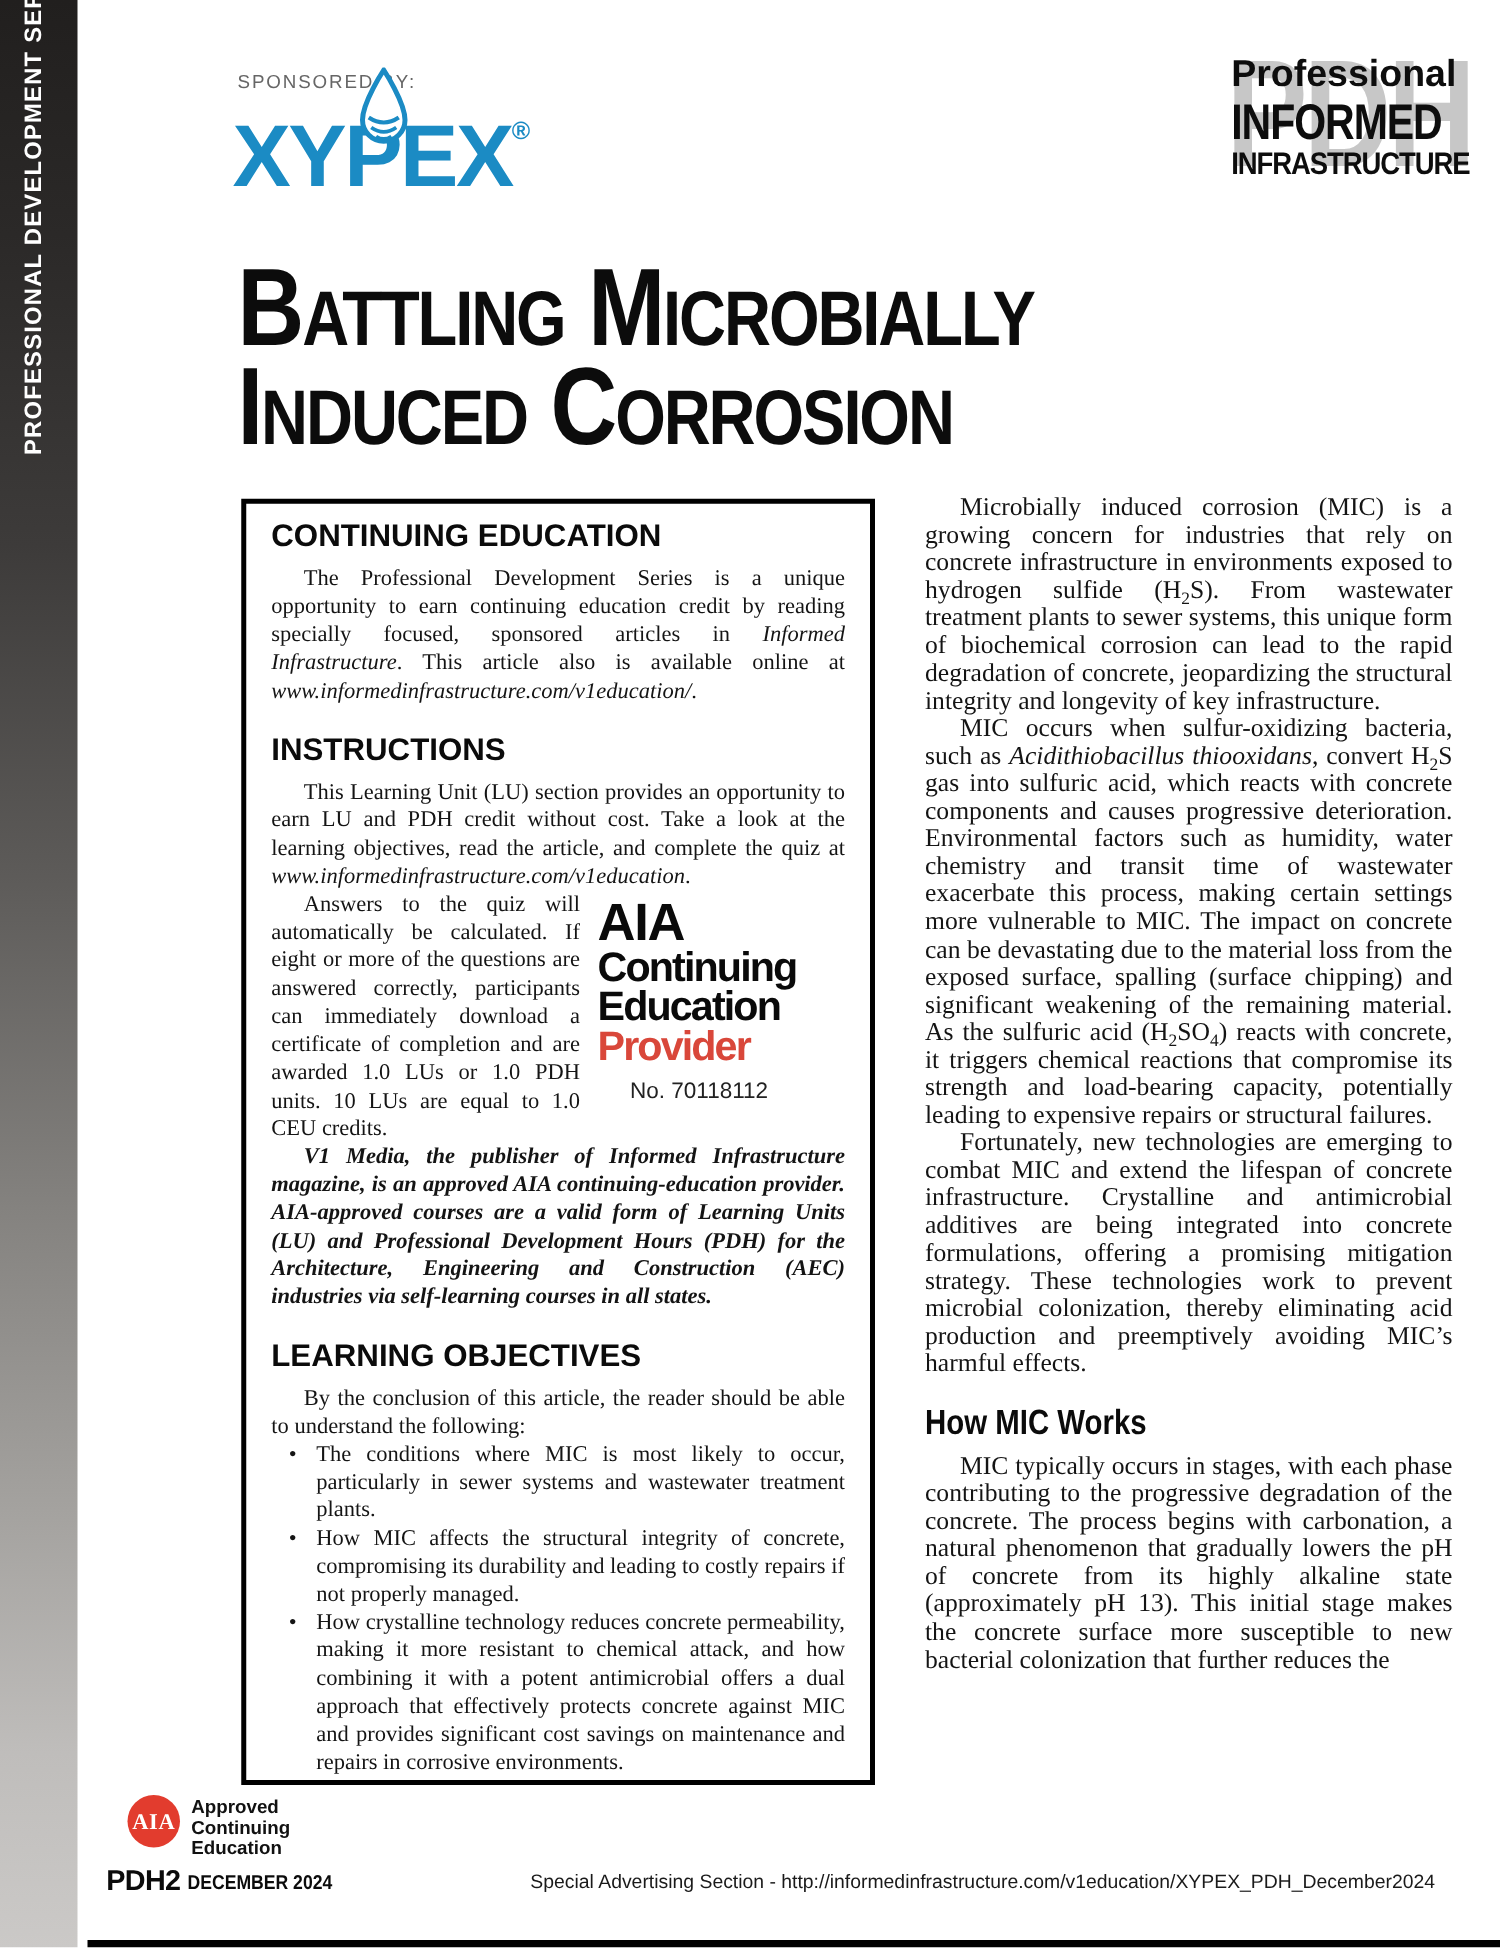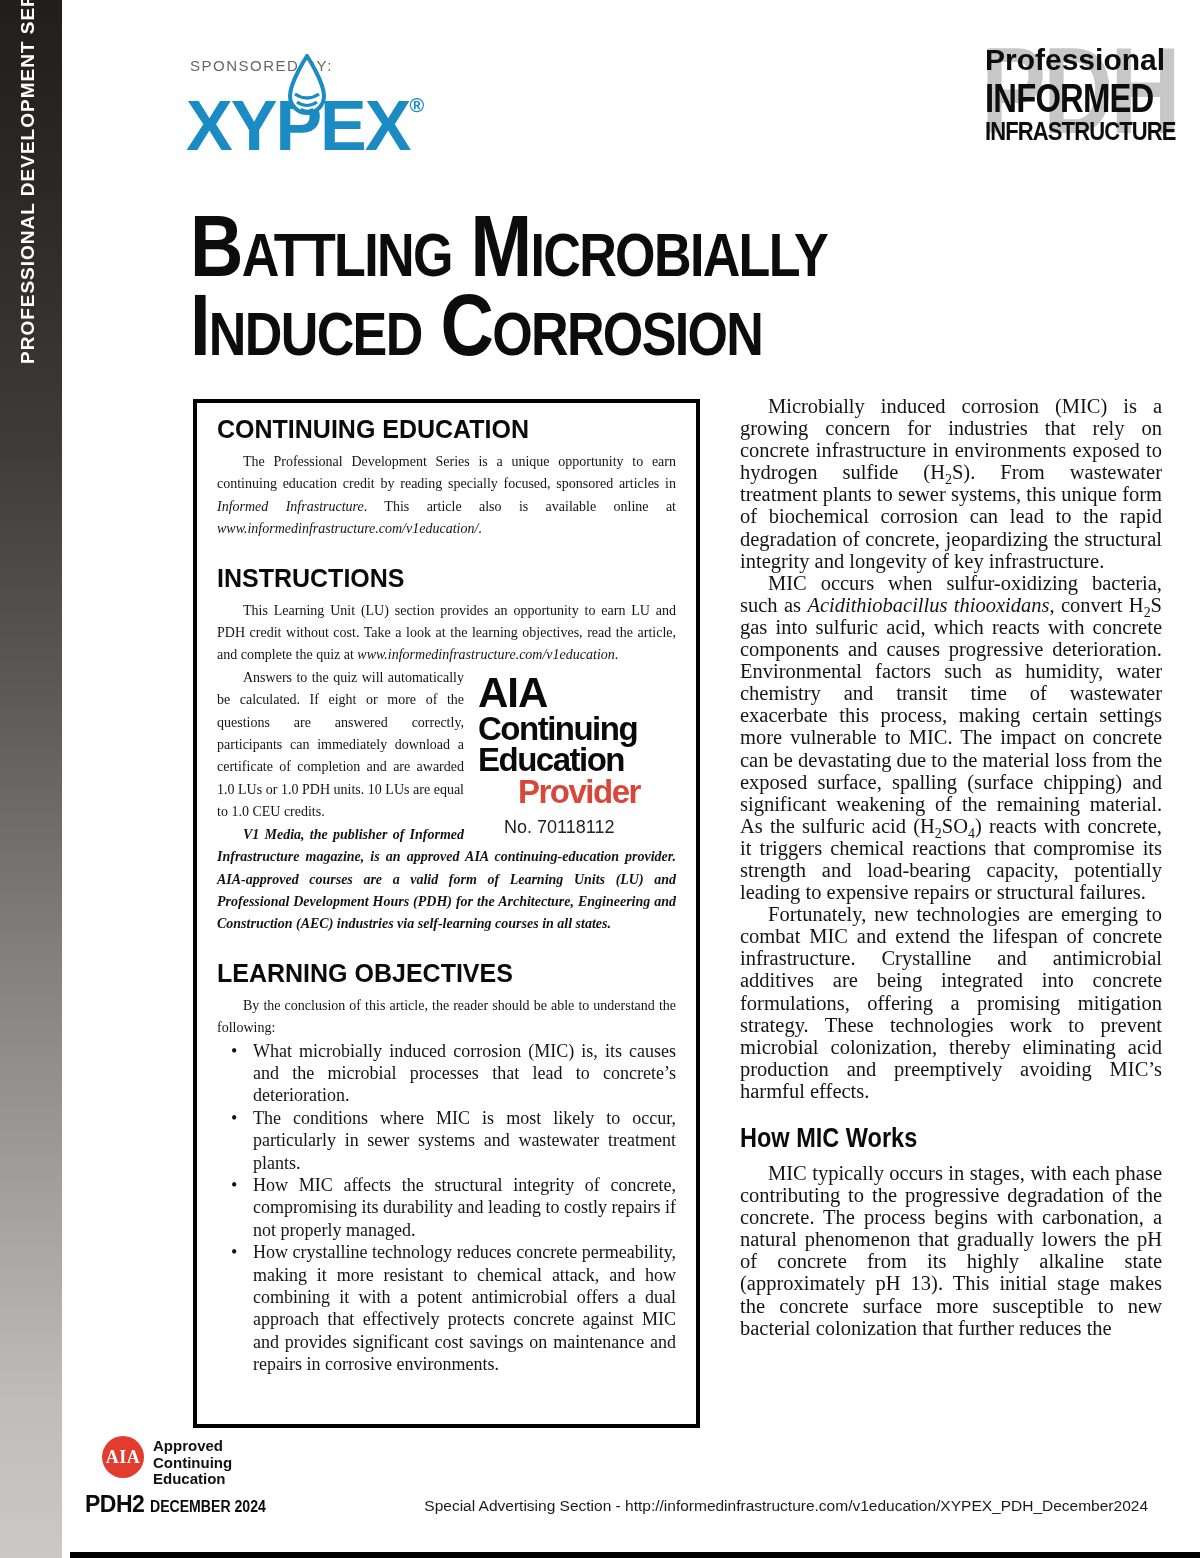--- a/index.html
+++ b/index.html
@@ -63,34 +63,34 @@
     position:absolute;left:193px;top:399px;width:507px;height:1029px;
     border:4px solid #000;box-sizing:border-box;
     padding:13px 20px 0 20px;overflow:hidden;
   }
   .box h2{
     font-family:"Liberation Sans",sans-serif;font-weight:bold;
     font-size:25px;line-height:27px;margin:0 0 8px 0;color:#0b0b0b;
   }
   .box h2.mt{margin-top:24px;}
   .box p{
-    font-size:14px;line-height:22.4px;margin:0;
+    font-size:18px;line-height:22.4px;margin:0;
     text-align:justify;text-indent:26px;color:#141414;
   }
   .it{font-style:italic;}
   .bd{font-weight:bold;font-style:italic;}
   sub{font-size:0.68em;line-height:0;}
   .aia-provider{
     float:right;width:198px;margin:6px 0 8px 14px;
     font-family:"Liberation Sans",sans-serif;font-weight:bold;
     color:#0a0a0a;text-indent:0;
   }
   .ap-big{font-size:42px;line-height:40px;letter-spacing:-1px;}
   .ap-mid{font-size:33px;line-height:31px;letter-spacing:-1.5px;}
-  .ap-provider{font-size:33px;line-height:34px;letter-spacing:-1.5px;color:#d9473a;margin-left:40px;}
+  .ap-provider{font-size:33px;line-height:34px;letter-spacing:-1.5px;color:#d9473a;}
   .ap-no{font-weight:normal;font-size:18px;letter-spacing:0;margin:8px 0 0 26px;color:#222;}
   .box ul{list-style:none;margin:0;padding:0 0 0 14px;}
   .box li{
     position:relative;padding-left:22px;margin:0;
     font-size:18px;line-height:22.4px;text-align:justify;color:#141414;
   }
   .box li::before{content:"•";position:absolute;left:0;top:0;}
   
   .rcol{position:absolute;left:740px;top:395px;width:422px;}
   .rcol p{
@@ -175,21 +175,20 @@
     <div class="ap-provider">Provider</div>
     <div class="ap-no">No. 70118112</div>
   </div>
 
   <p><span>Answers to the quiz will automatically be calculated. If eight or more of the questions are answered correctly, participants can immediately download a certificate of completion and are awarded 1.0 LUs or 1.0 PDH units. 10 LUs are equal to 1.0 CEU credits.</span></p>
   <p><span class="bd">V1 Media, the publisher of </span><span class="it bd">Informed Infrastructure</span><span class="bd"> magazine, is an approved AIA continuing-education provider. AIA-approved courses are a valid form of Learning Units (LU) and Professional Development Hours (PDH) for the Architecture, Engineering and Construction (AEC) industries via self-learning courses in all states.</span></p>
 
   <h2 class="mt">LEARNING OBJECTIVES</h2>
   <p><span>By the conclusion of this article, the reader should be able to understand the following:</span></p>
   <ul>
-    <li><span>What microbially induced corrosion (MIC) is, its causes and the microbial processes that lead to concrete’s deterioration.</span></li>
     <li><span>The conditions where MIC is most likely to occur, particularly in sewer systems and wastewater treatment plants.</span></li>
     <li><span>How MIC affects the structural integrity of concrete, compromising its durability and leading to costly repairs if not properly managed.</span></li>
     <li><span>How crystalline technology reduces concrete permeability, making it more resistant to chemical attack, and how combining it with a potent antimicrobial offers a dual approach that effectively protects concrete against MIC and provides significant cost savings on maintenance and repairs in corrosive environments.</span></li>
   </ul>
 </div>
 
 <div class="rcol">
   <p><span>Microbially induced corrosion (MIC) is a growing concern for industries that rely on concrete infrastructure in environments exposed to hydrogen sulfide (H</span><sub>2</sub><span>S). From wastewater treatment plants to sewer systems, this unique form of biochemical corrosion can lead to the rapid degradation of concrete, jeopardizing the structural integrity and longevity of key infrastructure.</span></p>
   <p><span>MIC occurs when sulfur-oxidizing bacteria, such as </span><span class="it">Acidithiobacillus thiooxidans</span><span>, convert H</span><sub>2</sub><span>S gas into sulfuric acid, which reacts with concrete components and causes progressive deterioration. Environmental factors such as humidity, water chemistry and transit time of wastewater exacerbate this process, making certain settings more vulnerable to MIC. The impact on concrete can be devastating due to the material loss from the exposed surface, spalling (surface chipping) and significant weakening of the remaining material. As the sulfuric acid (H</span><sub>2</sub><span>SO</span><sub>4</sub><span>) reacts with concrete, it triggers chemical reactions that compromise its strength and load-bearing capacity, potentially leading to expensive repairs or structural failures.</span></p>
   <p><span>Fortunately, new technologies are emerging to combat MIC and extend the lifespan of concrete infrastructure. Crystalline and antimicrobial additives are being integrated into concrete formulations, offering a promising mitigation strategy. These technologies work to prevent microbial colonization, thereby eliminating acid production and preemptively avoiding MIC’s harmful effects.</span></p>

